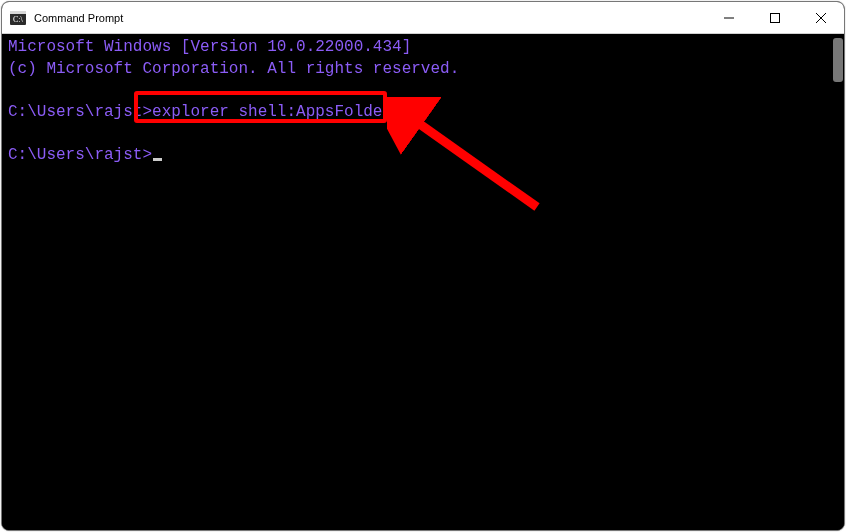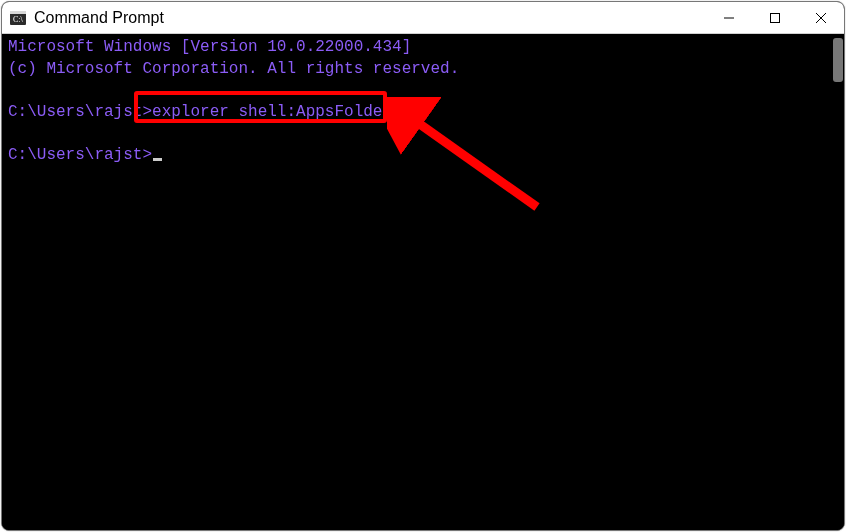--- a/index.html
+++ b/index.html
@@ -33,21 +33,21 @@
     }
     .titlebar-icon {
       width: 16px;
       height: 16px;
       margin-right: 8px;
       display: flex;
       align-items: center;
       justify-content: center;
     }
     .titlebar-title {
-      font-size: 16px;
+      font-size: 11px;
       color: #000;
       flex: 1;
     }
     .win-controls {
       display: flex;
       height: 100%;
     }
     .win-btn {
       width: 46px;
       height: 100%;

